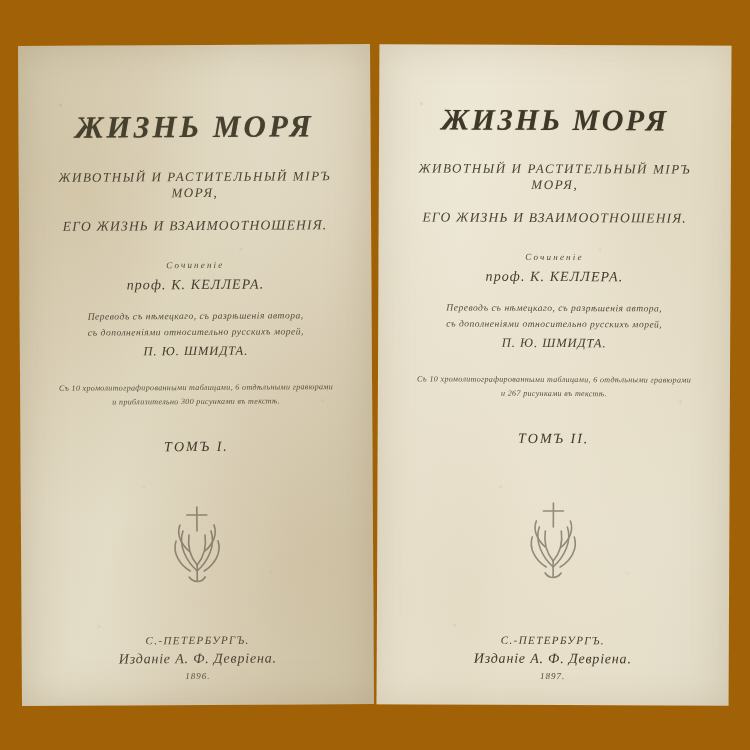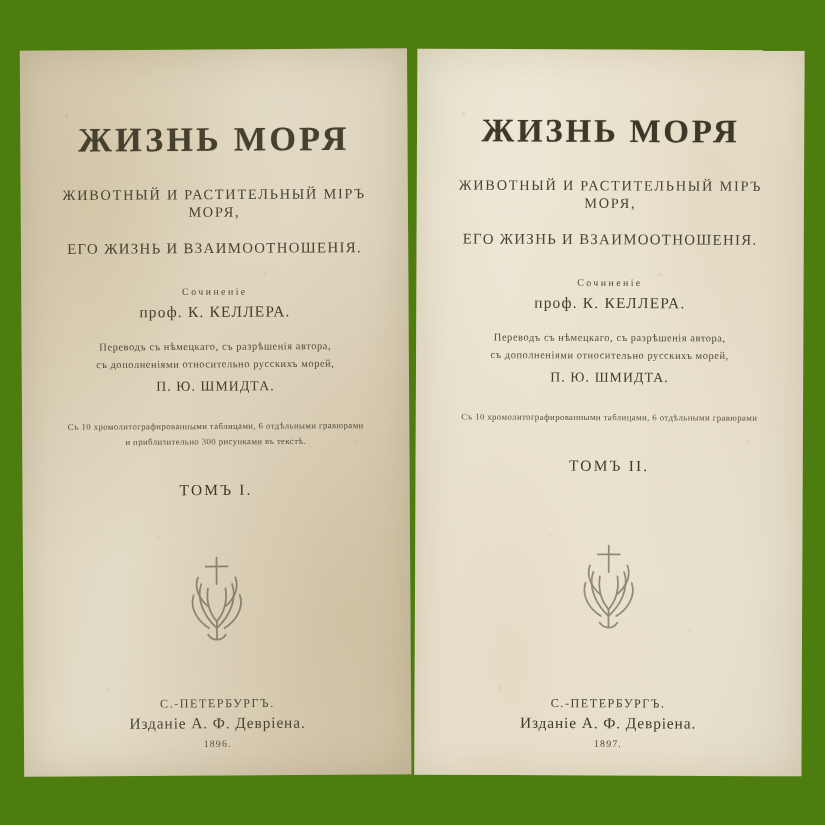--- a/index.html
+++ b/index.html
@@ -10,25 +10,26 @@
   body {
     width: 750px;
     height: 750px;
     font-family: "Liberation Serif", serif;
     overflow: hidden;
   }
   .scan {
     position: relative;
     width: 750px;
     height: 750px;
-    background: #4d7c0f;
+    background: #a16207;
     display: flex;
     justify-content: center;
     align-items: center;
     gap: 6px;
+    font-style: italic;
   }
   .page {
     position: relative;
     width: 352px;
     height: 660px;
     box-sizing: border-box;
     overflow: hidden;
     color: #3b3730;
   }
   
@@ -217,20 +218,21 @@
       <div class="subtitle2">ЕГО ЖИЗНЬ И ВЗАИМООТНОШЕНІЯ.</div>
       <div class="byline-label">Сочиненіе</div>
       <div class="author">проф. К. КЕЛЛЕРА.</div>
       <div class="translation">
         <div>Переводъ съ нѣмецкаго, съ разрѣшенія автора,</div>
         <div>съ дополненіями относительно русскихъ морей,</div>
       </div>
       <div class="translator">П. Ю. ШМИДТА.</div>
       <div class="illustr-note">
         <div>Съ 10 хромолитографированными таблицами, 6 отдѣльными гравюрами</div>
+        <div>и 267 рисунками въ текстѣ.</div>
       </div>
       <div class="volume">ТОМЪ II.</div>
 
       <div class="emblem-wrap">
         <svg class="emblem" width="78" height="92" viewBox="0 0 78 92">
           <g fill="none" stroke="#4a4434" stroke-width="1.6" stroke-linecap="round">
             <path d="M39 6 L39 30"></path>
             <path d="M29 14 L49 14"></path>
             <path d="M22 24 C18 34, 24 44, 31 50"></path>
             <path d="M56 24 C60 34, 54 44, 47 50"></path>

